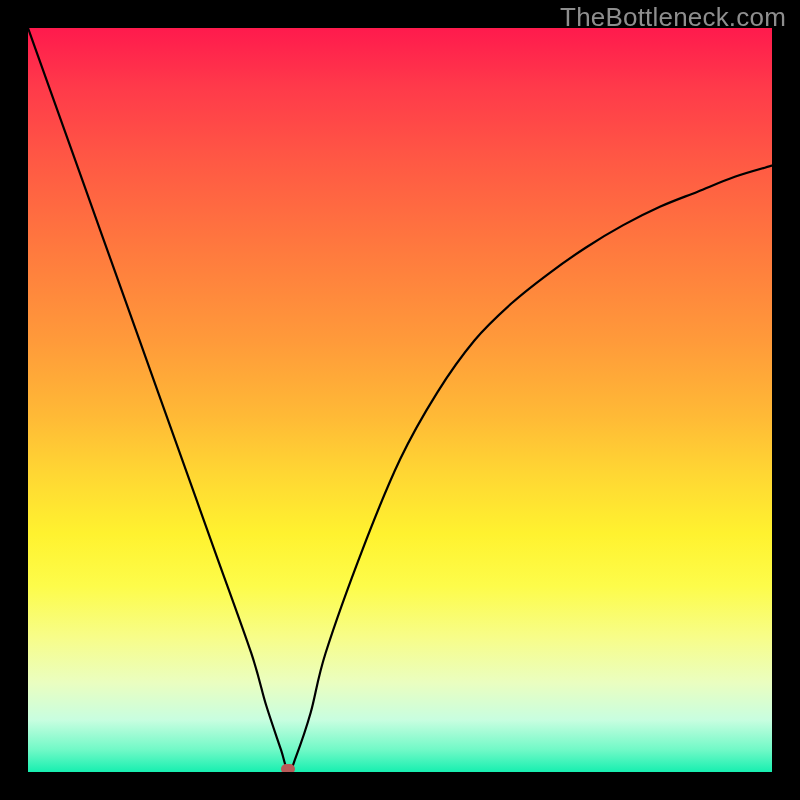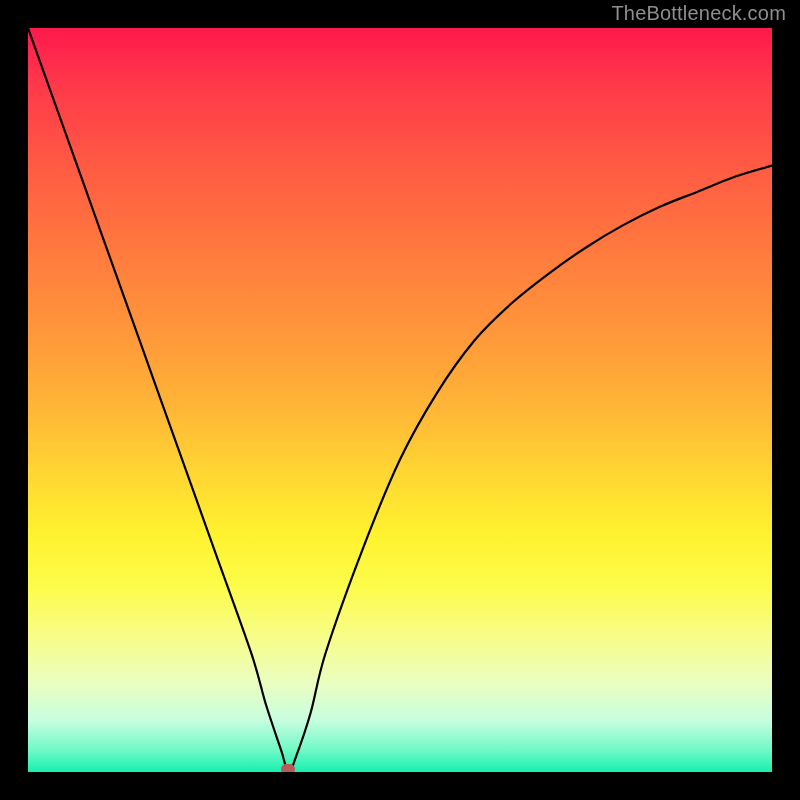--- a/index.html
+++ b/index.html
@@ -46,21 +46,21 @@
       #c8fee0 93%,
       #71f9c7 97%,
       #17efb0 100%
     );
   }
   .watermark {
     position: absolute;
     top: 2px;
     right: 14px;
     color: #8e8e8e;
-    font-size: 20px;
+    font-size: 26px;
     font-weight: 500;
     letter-spacing: 0.2px;
     user-select: none;
   }
   svg.curve {
     position: absolute;
     inset: 0;
     width: 100%;
     height: 100%;
   }

